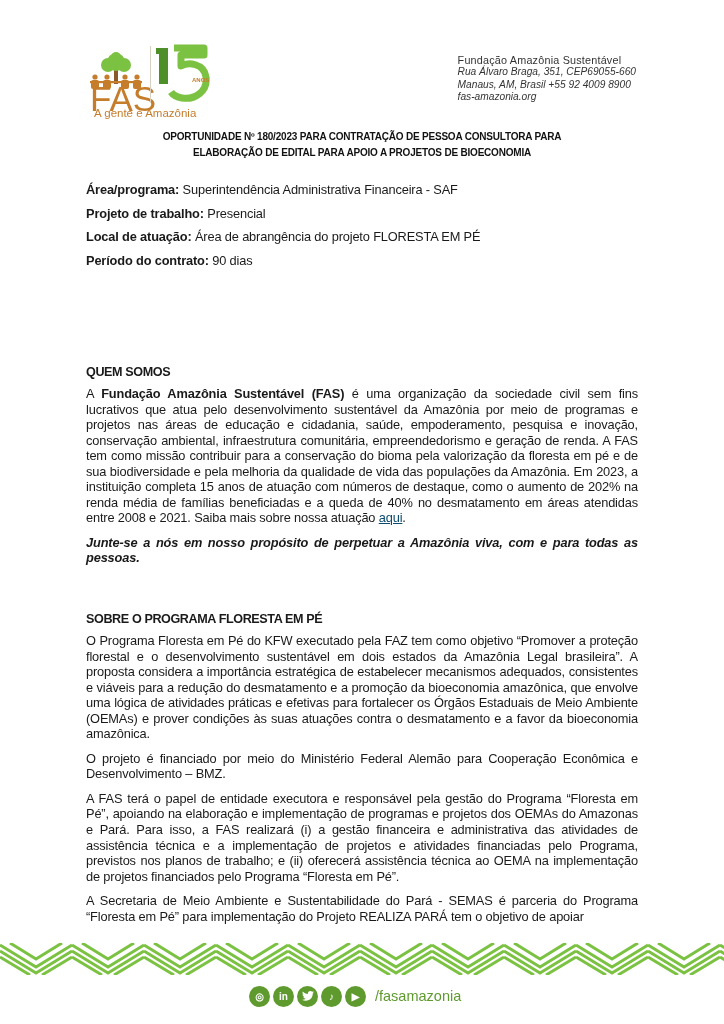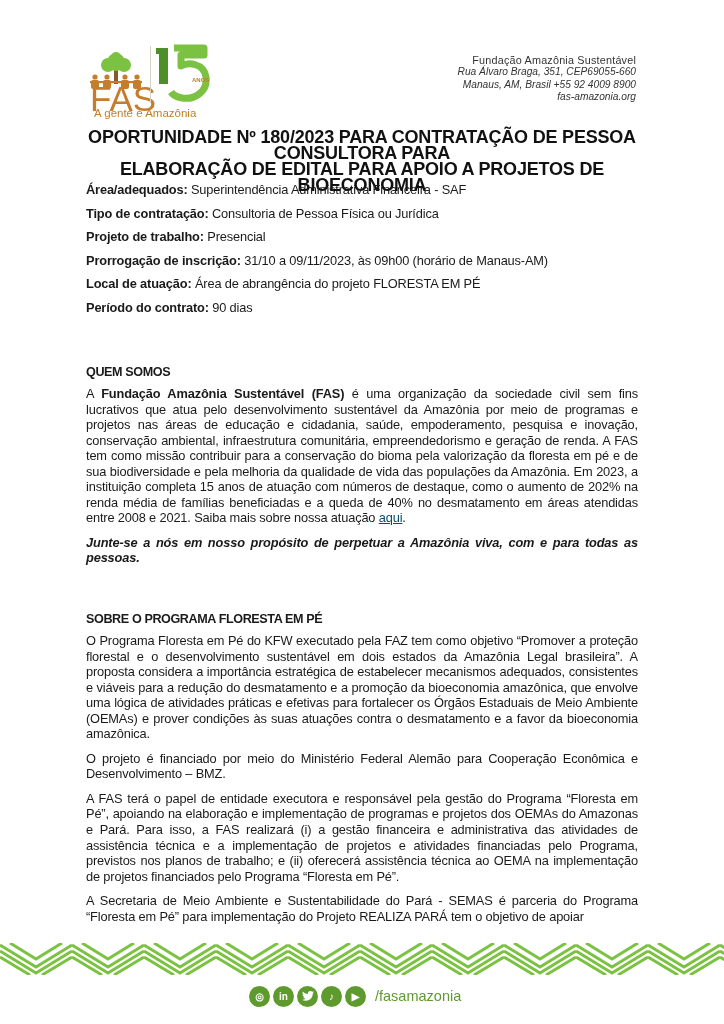--- a/index.html
+++ b/index.html
@@ -6,25 +6,25 @@
   html, body { width: 724px; height: 1024px; background: #ffffff; overflow: hidden; }
   body { position: relative; font-family: "Liberation Sans", sans-serif; color: #1a1a1a; }
 
   .logo { position: absolute; left: 88px; top: 40px; width: 140px; height: 82px; }
   .logo-fas { position: absolute; left: 0; top: 0; width: 58px; height: 64px; }
   .logo-fas-text { position: absolute; left: 2px; top: 39px; font-family: "Liberation Sans", sans-serif; font-weight: normal; font-size: 35px; color: #c57d2c; letter-spacing: 0px; }
   .logo-divider { position: absolute; left: 62px; top: 6px; width: 1px; height: 56px; background: #d8d0c0; }
   .logo-15 { position: absolute; left: 68px; top: 2px; width: 54px; height: 60px; }
   .logo-tagline { position: absolute; left: 6px; top: 67px; font-family: "Liberation Sans", sans-serif; font-size: 11.5px; color: #c57d2c; white-space: nowrap; }
 
-  .address { position: absolute; right: 88px; top: 54px; text-align: right; font-size: 10.2px; line-height: 12.4px; color: #333; }
+  .address { position: absolute; right: 88px; top: 54px; text-align: left; font-size: 10.2px; line-height: 12.4px; color: #333; }
   .address .org { font-style: normal; font-size: 10.8px; letter-spacing: 0.2px; }
   .address .it { font-style: italic; }
 
-  .title { position: absolute; left: 86px; right: 86px; top: 129px; text-align: center; font-weight: bold; font-size: 18px; line-height: 16px; color: #111; letter-spacing: -0.2px; }
+  .title { position: absolute; left: 86px; right: 86px; top: 129px; text-align: center; font-weight: bold; font-size: 10px; line-height: 16px; color: #111; letter-spacing: -0.2px; }
 
   .fields { position: absolute; left: 86px; top: 182px; width: 560px; }
   .field { font-size: 12.8px; height: 23.6px; line-height: 16px; white-space: nowrap; letter-spacing: -0.15px; }
   .field b { font-weight: bold; }
 
   .section { position: absolute; left: 86px; width: 552px; }
   .section h2 { font-size: 12.6px; font-weight: bold; line-height: 16px; letter-spacing: -0.4px; margin-bottom: 6px; }
   .section p { font-size: 12.8px; line-height: 15.55px; text-align: justify; letter-spacing: -0.15px; margin-bottom: 9px; }
   .section p b { font-weight: bold; }
   .section a { color: #0c4a6e; text-decoration: underline; }
@@ -75,24 +75,22 @@
   <div class="it">Manaus, AM, Brasil +55 92 4009 8900</div>
   <div class="it">fas-amazonia.org</div>
 </div>
 
 <div class="title">
   <div>OPORTUNIDADE Nº 180/2023 PARA CONTRATAÇÃO DE PESSOA CONSULTORA PARA</div>
   <div>ELABORAÇÃO DE EDITAL PARA APOIO A PROJETOS DE BIOECONOMIA</div>
 </div>
 
 <div class="fields">
-  <div class="field"><b>Área/adequados:</b><span> Superintendência Administrativa Financeira - SAF</span></div>
-  <div class="field"><b>Tipo de contratação:</b><span> Consultoria de Pessoa Física ou Jurídica</span></div>
+  <div class="field"><b>Área/programa:</b><span> Superintendência Administrativa Financeira - SAF</span></div>
   <div class="field"><b>Projeto de trabalho:</b><span> Presencial</span></div>
-  <div class="field"><b>Prorrogação de inscrição:</b><span> 31/10 a 09/11/2023, às 09h00 (horário de Manaus-AM)</span></div>
   <div class="field"><b>Local de atuação:</b><span> Área de abrangência do projeto FLORESTA EM PÉ</span></div>
   <div class="field"><b>Período do contrato:</b><span> 90 dias</span></div>
 </div>
 
 <div class="section" style="top:364px;">
   <h2>QUEM SOMOS</h2>
   <p><span>A </span><b>Fundação Amazônia Sustentável (FAS)</b><span> é uma organização da sociedade civil sem fins lucrativos que atua pelo desenvolvimento sustentável da Amazônia por meio de programas e projetos nas áreas de educação e cidadania, saúde, empoderamento, pesquisa e inovação, conservação ambiental, infraestrutura comunitária, empreendedorismo e geração de renda. A FAS tem como missão contribuir para a conservação do bioma pela valorização da floresta em pé e de sua biodiversidade e pela melhoria da qualidade de vida das populações da Amazônia. Em 2023, a instituição completa 15 anos de atuação com números de destaque, como o aumento de 202% na renda média de famílias beneficiadas e a queda de 40% no desmatamento em áreas atendidas entre 2008 e 2021. Saiba mais sobre nossa atuação </span><a>aqui</a><span>.</span></p>
   <p class="quote">Junte-se a nós em nosso propósito de perpetuar a Amazônia viva, com e para todas as pessoas.</p>
 </div>
 

